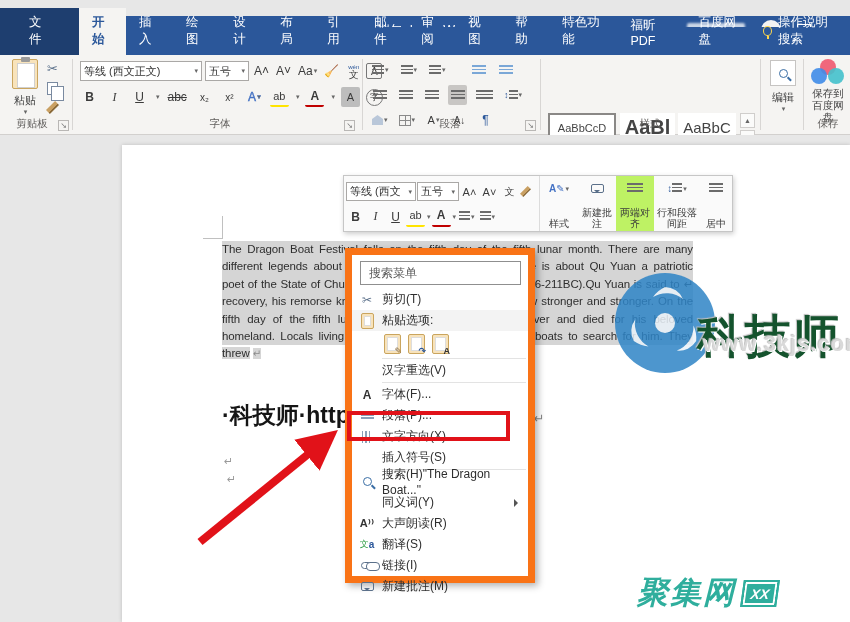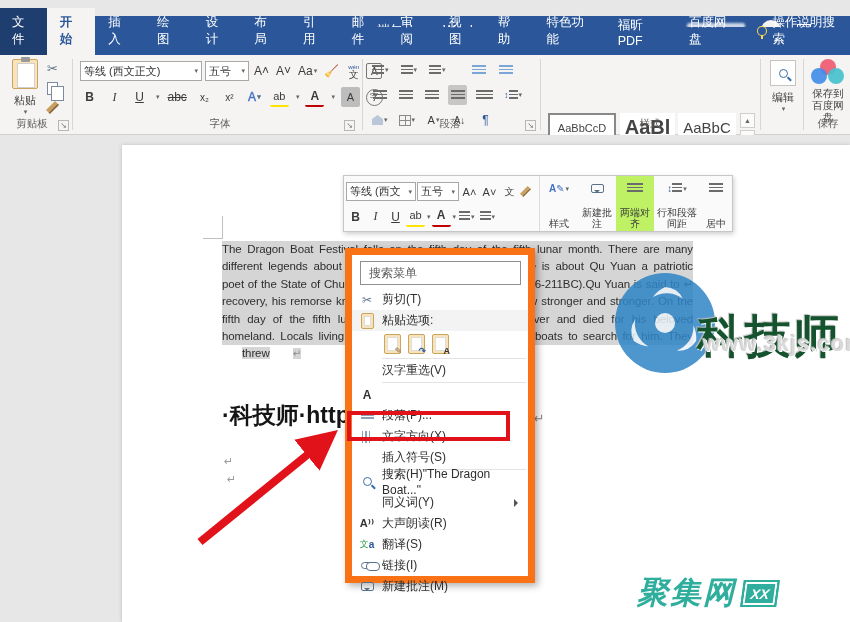--- a/index.html
+++ b/index.html
@@ -17,21 +17,21 @@
   #title-text { position:absolute; left:0; right:0; text-align:center; top:6px; font-size:12.5px; color:#fff; pointer-events:none; }
   .tb-right { position:absolute; right:10px; top:0; height:27px; display:flex; align-items:center; gap:16px; }
   .user-blur { width:58px; height:14px; background:rgba(255,255,255,.75); border-radius:2px; filter:blur(1px); }
   .avatar { width:20px; height:20px; border-radius:50%; background:#f3f3f3; color:#2b579a; font-size:9px; font-weight:bold; display:flex; align-items:center; justify-content:center; }
   .i-ribbonopts { width:14px; height:11px; border:1px solid #fff; position:relative; font-size:8px; line-height:9px; text-align:center; }
   .minimize { font-size:13px; }
 
   
   #tabrow { position:absolute; left:0; top:27px; width:850px; height:28px; background:#2b579a; display:flex; align-items:flex-end; color:#fff; font-size:12.5px; }
   .tab { padding:6px 13px 7px; cursor:default; }
-  .tab.file { background:#1e3e6f; padding:6px 12px 7px; }
+  .tab.file { background:#1e3e6f; padding:6px 29px 7px; }
   .tab.active { background:#f5f4f2; color:#2b579a; font-weight:bold; }
   .tellme { display:flex; align-items:center; gap:6px; padding:6px 10px 7px; }
   .i-bulb { width:10px; height:10px; border:1.5px solid #ffd84d; border-radius:50%; position:relative; display:inline-block; }
   .i-bulb::after { content:""; position:absolute; left:2.5px; top:9px; width:2px; height:3px; background:#ffd84d; }
 
   
   #ribbon { position:absolute; left:0; top:55px; width:850px; height:80px; background:#f5f4f2; border-bottom:1px solid #d2d0ce; font-size:11px; color:#444; }
   .grp-label { position:absolute; bottom:3px; font-size:10.5px; color:#605e5c; text-align:center; }
   .launcher { position:absolute; bottom:3px; font-size:8px; color:#7a7a7a; border:1px solid #b9b7b5; width:11px; height:11px; line-height:9px; text-align:center; }
   .vsep { position:absolute; top:4px; bottom:4px; width:1px; background:#d8d6d4; }
@@ -55,21 +55,21 @@
   .baidu-ic i { position:absolute; width:16px; height:16px; border-radius:50%; opacity:.9; }
 
   
   #docarea { position:absolute; left:0; top:135px; width:850px; height:487px; background:#e7e7e7; }
   #page { position:absolute; left:122px; top:10px; width:728px; height:477px; background:#fff; box-shadow:0 0 4px rgba(0,0,0,.18); }
   .cropmark-v { position:absolute; left:100px; top:71px; width:1px; height:23px; background:#c0c0c0; }
   .cropmark-h { position:absolute; left:81px; top:93px; width:20px; height:1px; background:#c0c0c0; }
   #doctext { position:absolute; left:100px; top:96px; width:471px; font-size:11.5px; letter-spacing:-0.1px; color:#2e2e2e; }
   .dline { height:17.4px; line-height:17.4px; background:#d5d5d5; text-align:justify; text-align-last:justify; white-space:nowrap; overflow:hidden; }
   .dline.last { text-align-last:left; background:none; }
-  .dline.last span { background:#d5d5d5;margin-left:20px; }
+  .dline.last span { background:#d5d5d5; }
   .pilcrow { color:#8a8a8a; font-size:10px; }
   #heading { position:absolute; left:100px; top:255px; font-size:23px; font-weight:bold; color:#151515; letter-spacing:0; white-space:nowrap; }
   #heading .pilcrow { font-size:13px; font-weight:normal; margin-left:6px; }
   .empty-mark { position:absolute; color:#9a9a9a; font-size:11px; }
 
   
   #watermark { position:absolute; left:615px; top:130px; width:235px; height:110px; z-index:3; pointer-events:none; }
   .wm-logo { position:absolute; left:0; top:8px; width:100px; height:100px; border-radius:50%; background:#2e84c6; opacity:.85; }
   .wm-logo svg { position:absolute; left:0; top:0; }
   .wm-brand { position:absolute; left:82px; top:8px; font-size:46px; font-weight:bold; color:#14532d; text-shadow:1px 1px 0 #fff, -1px -1px 1px #bdbdbd; letter-spacing:2px;margin-top:33px; }
@@ -463,20 +463,21 @@
         </span>
     </div>
     <div class="msep"></div>
     <div class="mi">
       <span class="ic"></span>
       <span class="lbl">汉字重选(V)</span>
     </div>
     <div class="msep"></div>
     <div class="mi">
       <span class="ic" style="color:#333; font-weight:bold;">A</span>
+      <span class="lbl">字体(F)...</span>
     </div>
     <div class="mi">
       <span class="ic">
           <span class="i-para-lines"></span>
         </span>
       <span class="lbl">段落(P)...</span>
     </div>
     <div class="mi">
       <span class="ic">
           <span class="i-vtext"></span>

